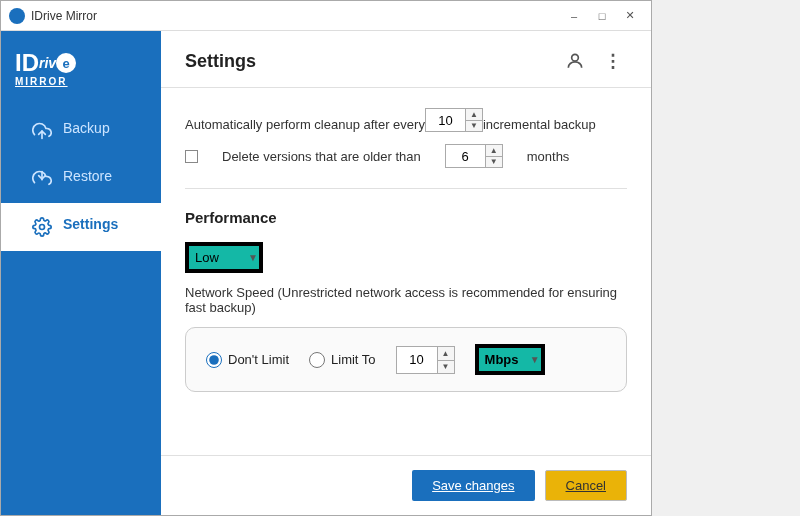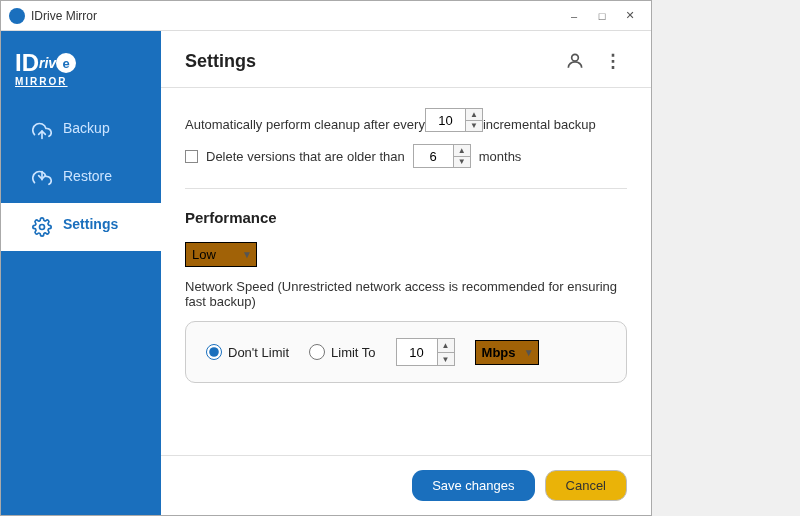--- a/index.html
+++ b/index.html
@@ -36,42 +36,42 @@
 
     .setting-row { display: flex; align-items: flex-end; gap: 0; margin-bottom: 12px; font-size: 13px; color: #333; }
 
     .spinbox { display: inline-flex; flex-direction: column; border: 1px solid #aaa; background: #fff; width: 58px; }
     .spinbox input { border: none; outline: none; width: 100%; padding: 3px 6px; font-size: 13px; text-align: center; background: transparent; }
     .spinbox-btns { display: flex; flex-direction: column; border-left: 1px solid #aaa; }
     .spinbox-btn { width: 16px; height: 11px; border: none; background: #f5f5f5; cursor: pointer; display: flex; align-items: center; justify-content: center; font-size: 8px; color: #555; line-height: 1; }
     .spinbox-btn + .spinbox-btn { border-top: 1px solid #aaa; }
     .spinbox-inner { display: flex; }
 
-    .checkbox-row { display: flex; align-items: center; gap: 8px; font-size: 13px; color: #333; }
+    .checkbox-row { display: flex; align-items: center; gap: 24px; font-size: 13px; color: #333; }
     .checkbox-box { width: 13px; height: 13px; border: 1px solid #888; background: #fff; display: inline-block; flex-shrink: 0; }
 
     .divider { border: none; border-top: 1px solid #e0e0e0; margin: 20px 0; }
     .select-wrapper { position: relative; display: inline-flex; align-items: center; }
-    .select-wrapper select { border: 1px solid #000000; background: #a16207; padding: 4px 22px 4px 6px; font-size: 13px; appearance: none; -webkit-appearance: none; cursor: pointer; outline: none; }
+    .select-wrapper select { border: 4px solid #000000; background: #14b8a6; padding: 4px 22px 4px 6px; font-size: 13px; appearance: none; -webkit-appearance: none; cursor: pointer; outline: none; }
     .select-arrow { position: absolute; right: 5px; pointer-events: none; font-size: 10px; color: #555; }
 
     .network-box { border: 1px solid #ccc; border-radius: 10px; padding: 16px 20px; margin-top: 12px; display: flex; align-items: center; gap: 20px; background: #fafafa; }
     .radio-label { display: flex; align-items: center; gap: 6px; cursor: pointer; font-size: 13px; color: #222; }
     .radio-input { width: 16px; height: 16px; accent-color: #1a6fbd; cursor: pointer; }
 
     .speed-spinbox { border: 1px solid #aaa; background: #fff; display: inline-flex; align-items: stretch; }
     .speed-spinbox input { border: none; outline: none; width: 40px; padding: 4px 6px; font-size: 13px; text-align: center; background: transparent; }
     .speed-spinbox-btns { display: flex; flex-direction: column; border-left: 1px solid #aaa; }
     .speed-spinbox-btn { width: 16px; height: 13px; border: none; background: #f5f5f5; cursor: pointer; display: flex; align-items: center; justify-content: center; font-size: 8px; color: #555; }
     .speed-spinbox-btn + .speed-spinbox-btn { border-top: 1px solid #aaa; }
 
     .mbps-select { border: 1px solid #aaa; background: #fff; padding: 4px 22px 4px 8px; font-size: 13px; appearance: none; -webkit-appearance: none; cursor: pointer; outline: none; font-weight: 600; }
 
     .footer { padding: 14px 24px; display: flex; justify-content: flex-end; gap: 10px; border-top: 1px solid #e0e0e0; }
-    .btn { padding: 7px 20px; font-size: 13px; cursor: pointer; border: none; border-radius: 11px; font-weight: 500; }
+    .btn { padding: 7px 20px; font-size: 13px; cursor: pointer; border: none; border-radius: 2px; font-weight: 500; text-decoration: underline; }
     .btn-primary { background: #1a6fbd; color: #fff; }
     .btn-secondary { background: #eab308; color: #333; border: 1px solid #bbb; }
   </style>
 </head>
 <body>
 
 <div class="window">
 
   <div class="title-bar">
     <div class="title-bar-left">

